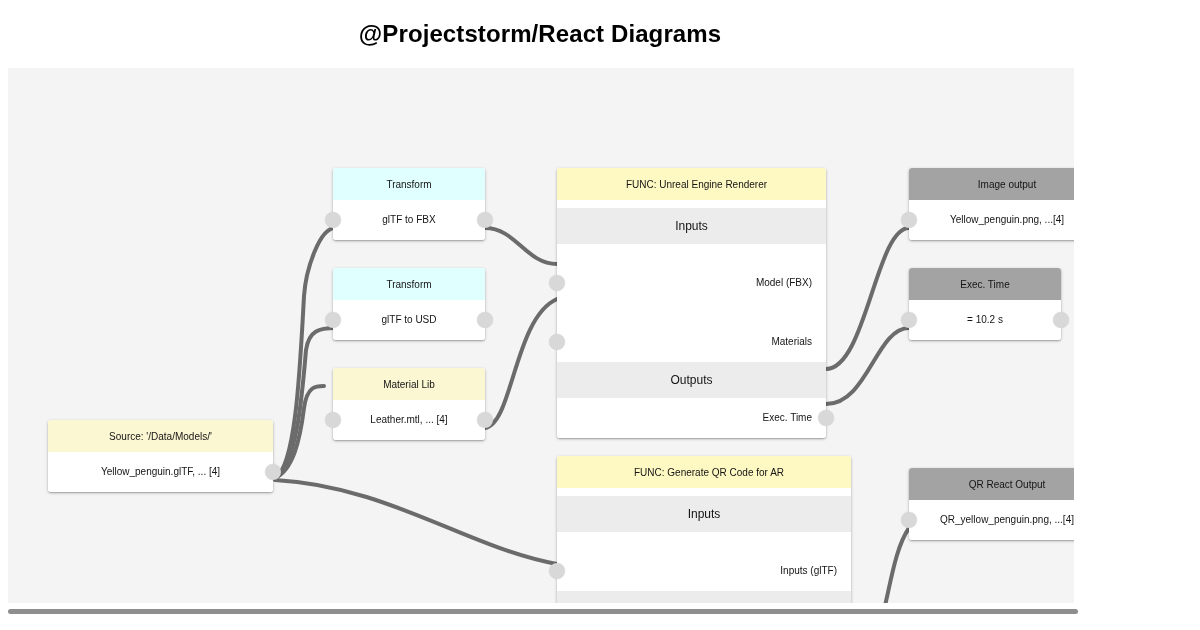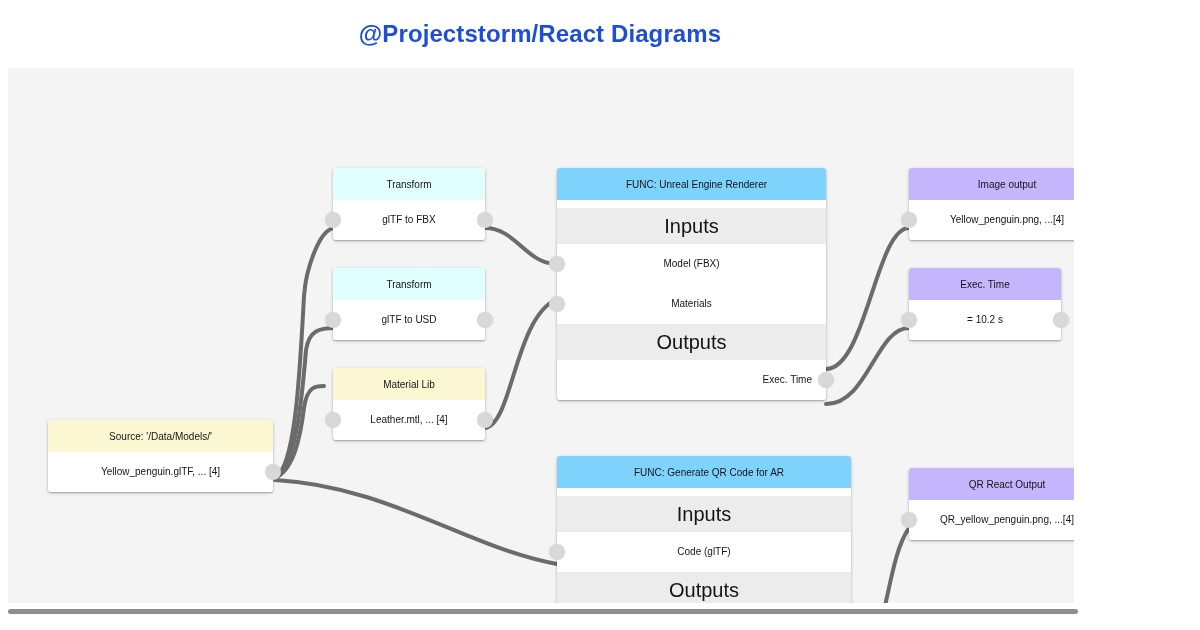--- a/index.html
+++ b/index.html
@@ -21,21 +21,21 @@
 
   
   .page-title {
     position: absolute;
     left: 0;
     top: 18px;
     width: 1080px;
     text-align: center;
     font-size: 24px;
     font-weight: bold;
-    color: #1d4ed8;
+    color: #000000;
     letter-spacing: 0.1px;
     line-height: 32px;
   }
 
   
   .canvas {
     position: absolute;
     left: 8px;
     top: 68px;
     width: 1066px;
@@ -80,44 +80,44 @@
     padding: 8px 10px 7px 10px;
     font-size: 10px;
     line-height: 17px;
     color: #141414;
     border-radius: 3px 3px 0 0;
     white-space: nowrap;
     overflow: hidden;
   }
   .hdr-cyan   { background: #e0ffff; }
   .hdr-yellow { background: #fcf7d3; }
-  .hdr-green  { background: #c4b5fd; }
-  .hdr-purple { background: #7dd3fc; padding-left: 20px; }
+  .hdr-green  { background: #a3a3a3; }
+  .hdr-purple { background: #fef9c3; padding-left: 20px; }
 
   .node-body {
     background: #ffffff;
     border-radius: 0 0 3px 3px;
   }
   .row {
     position: relative;
     padding: 10px 14px;
     line-height: 20px;
     font-size: 10px;
     white-space: nowrap;
   }
   .row-center { text-align: center; }
-  .row-left   { text-align: center; }
+  .row-left   { text-align: right; margin-top: 19px; }
   .row-right  { text-align: right; }
   .row-wrap   { white-space: normal; }
 
   .band {
     background: #ececec;
     text-align: center;
     padding: 8px 10px;
-    font-size: 20px;
+    font-size: 12px;
     line-height: 20px;
   }
   .gap { height: 8px; background: #ffffff; }
 
   
   .port {
     position: absolute;
     width: 16px;
     height: 16px;
     border-radius: 50%;
@@ -256,21 +256,21 @@
           </div>
         </div>
       </div>
 
       <div class="node" style="left:549px; top:388px; width:294px;">
         <div class="node-header hdr-purple">FUNC: Generate QR Code for AR</div>
         <div class="node-body">
           <div class="gap"></div>
           <div class="band">Inputs</div>
           <div class="row row-left">
-            <span>Code (glTF)</span>
+            <span>Inputs (glTF)</span>
             <span class="port port-l" style="top:12px;"></span>
           </div>
           <div class="band">Outputs</div>
 
         </div>
       </div>
 
       <div class="node" style="left:901px; top:100px; width:196px;">
         <div class="node-header hdr-green">Image output</div>
         <div class="node-body">

